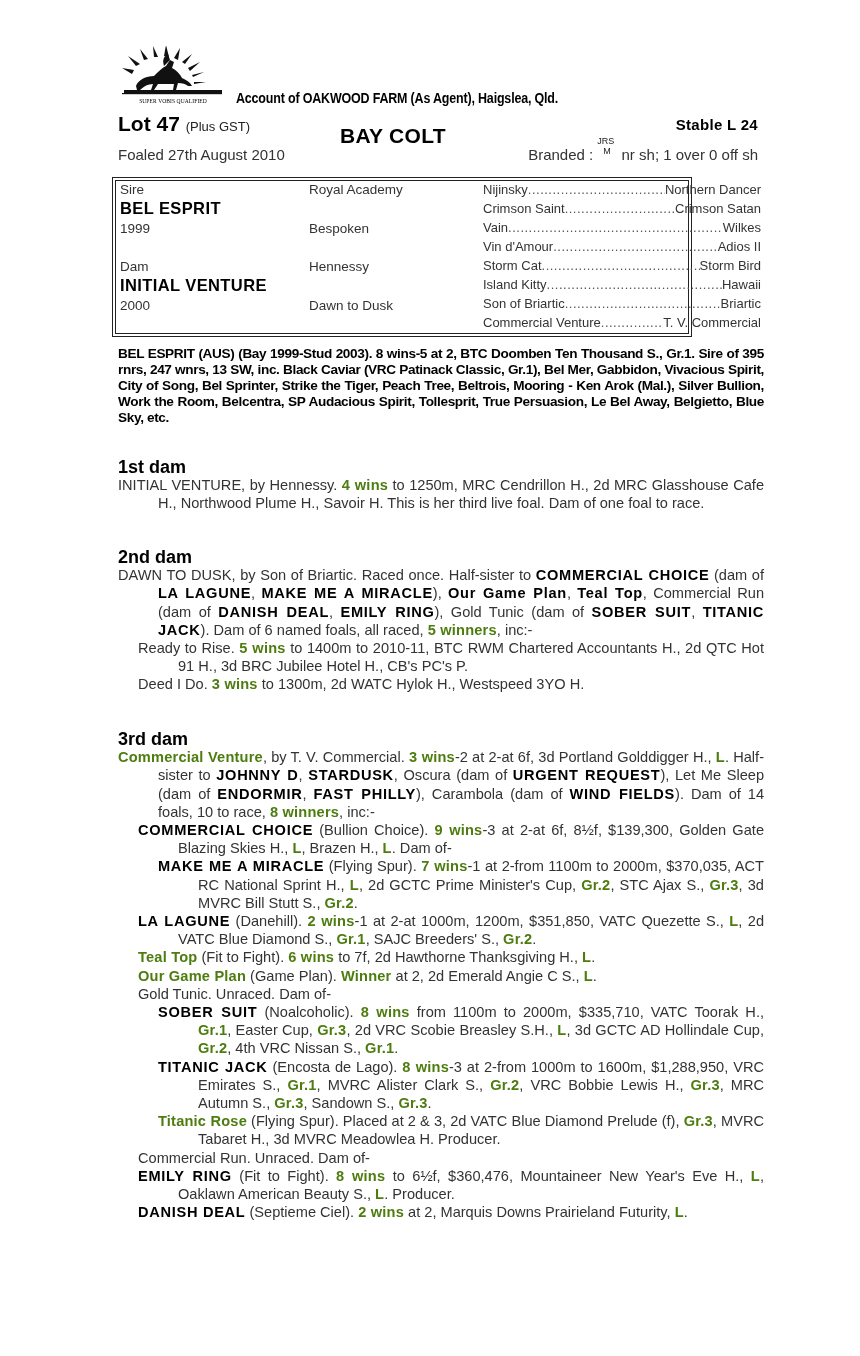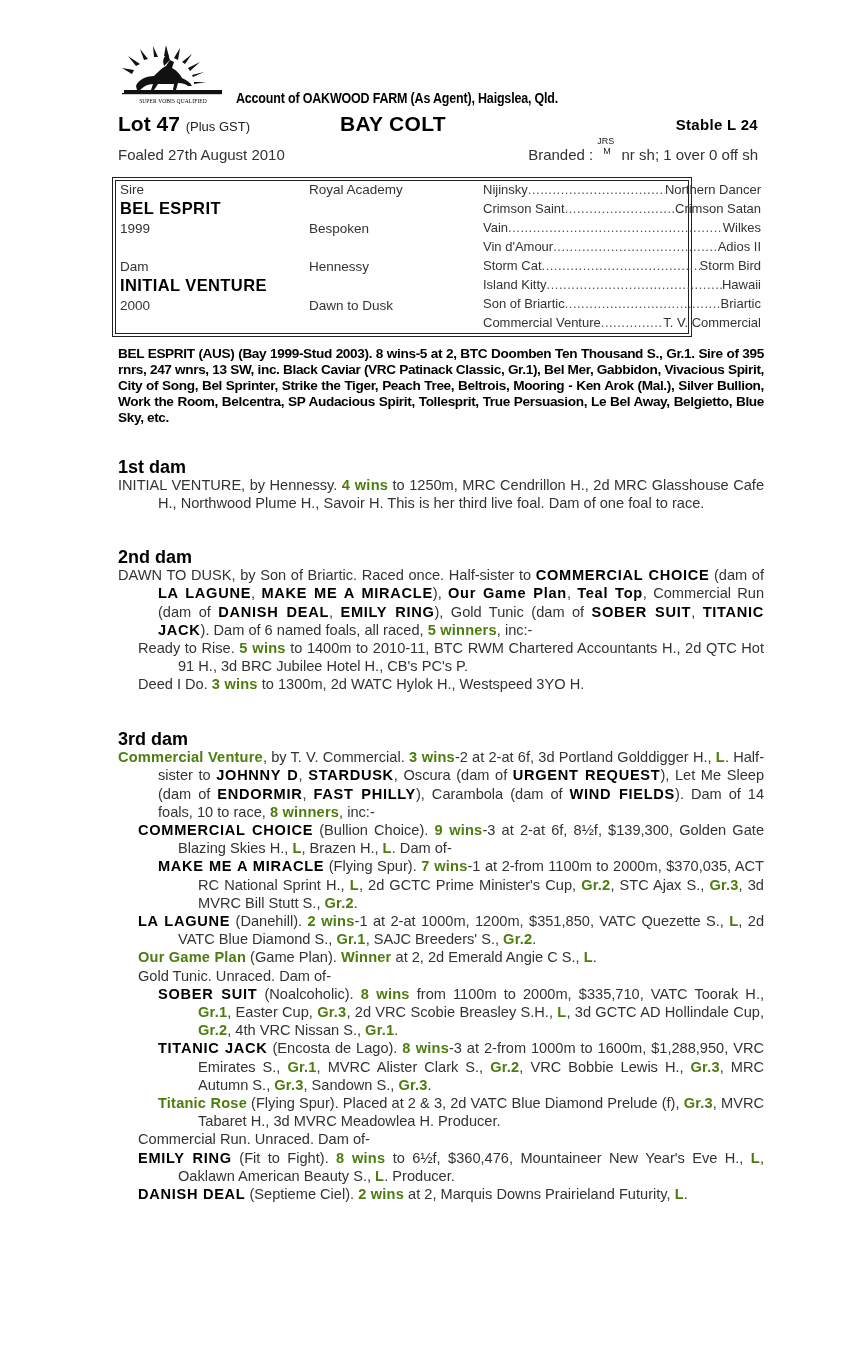--- a/index.html
+++ b/index.html
@@ -6,21 +6,21 @@
   body { width: 860px; height: 1356px; position: relative; overflow: hidden; color: #111; }
 
   .logo { position: absolute; left: 118px; top: 46px; width: 110px; height: 60px; }
   .logo-caption { position: absolute; left: 0; top: 52px; width: 110px; font-family: "Liberation Serif", serif; font-size: 5.5px; letter-spacing: 0.1px; text-align: center; color: #000; }
 
   .account { position: absolute; left: 236px; top: 90px; font-family: "Liberation Sans", sans-serif; font-weight: bold; font-size: 14.5px; letter-spacing: -0.2px; transform: scaleX(0.86); transform-origin: left; color: #000; white-space: nowrap; }
 
   .lot-row { position: absolute; left: 118px; top: 112px; width: 646px; height: 26px; font-family: "Liberation Sans", sans-serif; }
   .lot-label { position: absolute; left: 0; top: 0; font-weight: 900; font-size: 21px; color: #000; }
   .lot-gst { font-weight: normal; font-size: 13px; color: #222; }
-  .colt { position: absolute; left: 222px; top: 0; font-weight: 900; font-size: 21px; color: #000; letter-spacing: 0.3px; }
+  .colt { position: absolute; left: 222px; top: 12px; font-weight: 900; font-size: 21px; color: #000; letter-spacing: 0.3px; }
   .stable { position: absolute; right: 6px; top: 4px; font-weight: 900; font-size: 15px; color: #000; letter-spacing: 0.3px; }
 
   .foaled-row { position: absolute; left: 118px; top: 146px; width: 646px; font-family: "Liberation Sans", sans-serif; font-size: 15px; color: #333; }
   .foaled { position: absolute; left: 0; top: 0; }
   .branded { position: absolute; right: 6px; top: 0; white-space: nowrap; }
   .brand-mark { display: inline-block; position: relative; width: 20px; height: 14px; vertical-align: baseline; }
   .brand-top { position: absolute; left: 0; top: -10px; font-size: 9px; color: #222; }
   .brand-bot { position: absolute; left: 6px; top: 0px; font-size: 9px; color: #222; }
 
   .pedigree { position: absolute; left: 112px; top: 177px; width: 580px; height: 160px; border: 1px solid #222; box-sizing: border-box; }
@@ -173,20 +173,21 @@
 <div class="dam-section" style="top:730px">
   <div class="dam-heading">3rd dam</div>
   <div class="entry"><span class="b">Commercial Venture</span><span>, by T. V. Commercial. </span><span class="b">3 wins</span><span>-2 at 2-at 6f, 3d Portland Golddigger H., </span><span class="b">L</span><span>. Half-sister to </span><span class="bb">JOHNNY D</span><span>, </span><span class="bb">STARDUSK</span><span>, Oscura (dam of </span><span class="bb">URGENT REQUEST</span><span>), Let Me Sleep (dam of </span><span class="bb">ENDORMIR</span><span>, </span><span class="bb">FAST PHILLY</span><span>), Carambola (dam of </span><span class="bb">WIND FIELDS</span><span>). Dam of 14 foals, 10 to race, </span><span class="b">8 winners</span><span>, inc:-</span></div>
 
   <div class="entry l1-off"><span class="bb">COMMERCIAL CHOICE</span><span> (Bullion Choice). </span><span class="b">9 wins</span><span>-3 at 2-at 6f, 8½f, $139,300, Golden Gate Blazing Skies H., </span><span class="b">L</span><span>, Brazen H., </span><span class="b">L</span><span>. Dam of-</span></div>
 
   <div class="entry l1-off" style="margin-left:40px"><span class="bb">MAKE ME A MIRACLE</span><span> (Flying Spur). </span><span class="b">7 wins</span><span>-1 at 2-from 1100m to 2000m, $370,035, ACT RC National Sprint H., </span><span class="b">L</span><span>, 2d GCTC Prime Minister's Cup, </span><span class="b">Gr.2</span><span>, STC Ajax S., </span><span class="b">Gr.3</span><span>, 3d MVRC Bill Stutt S., </span><span class="b">Gr.2</span><span>.</span></div>
 
   <div class="entry l1-off" style="margin-left:20px"><span class="bb">LA LAGUNE</span><span> (Danehill). </span><span class="b">2 wins</span><span>-1 at 2-at 1000m, 1200m, $351,850, VATC Quezette S., </span><span class="b">L</span><span>, 2d VATC Blue Diamond S., </span><span class="b">Gr.1</span><span>, SAJC Breeders' S., </span><span class="b">Gr.2</span><span>.</span></div>
 
+  <div class="entry l1-off"><span class="b">Teal Top</span><span> (Fit to Fight). </span><span class="b">6 wins</span><span> to 7f, 2d Hawthorne Thanksgiving H., </span><span class="b">L</span><span>.</span></div>
 
   <div class="entry l1-off"><span class="b">Our Game Plan</span><span> (Game Plan). </span><span class="b">Winner</span><span> at 2, 2d Emerald Angie C S., </span><span class="b">L</span><span>.</span></div>
 
   <div class="entry l1-off">Gold Tunic. Unraced. Dam of-</div>
 
   <div class="entry l1-off" style="margin-left:40px"><span class="bb">SOBER SUIT</span><span> (Noalcoholic). </span><span class="b">8 wins</span><span> from 1100m to 2000m, $335,710, VATC Toorak H., </span><span class="b">Gr.1</span><span>, Easter Cup, </span><span class="b">Gr.3</span><span>, 2d VRC Scobie Breasley S.H., </span><span class="b">L</span><span>, 3d GCTC AD Hollindale Cup, </span><span class="b">Gr.2</span><span>, 4th VRC Nissan S., </span><span class="b">Gr.1</span><span>.</span></div>
 
   <div class="entry l1-off" style="margin-left:40px"><span class="bb">TITANIC JACK</span><span> (Encosta de Lago). </span><span class="b">8 wins</span><span>-3 at 2-from 1000m to 1600m, $1,288,950, VRC Emirates S., </span><span class="b">Gr.1</span><span>, MVRC Alister Clark S., </span><span class="b">Gr.2</span><span>, VRC Bobbie Lewis H., </span><span class="b">Gr.3</span><span>, MRC Autumn S., </span><span class="b">Gr.3</span><span>, Sandown S., </span><span class="b">Gr.3</span><span>.</span></div>
 
   <div class="entry l1-off" style="margin-left:40px"><span class="b">Titanic Rose</span><span> (Flying Spur). Placed at 2 &amp; 3, 2d VATC Blue Diamond Prelude (f), </span><span class="b">Gr.3</span><span>, MVRC Tabaret H., 3d MVRC Meadowlea H. Producer.</span></div>

